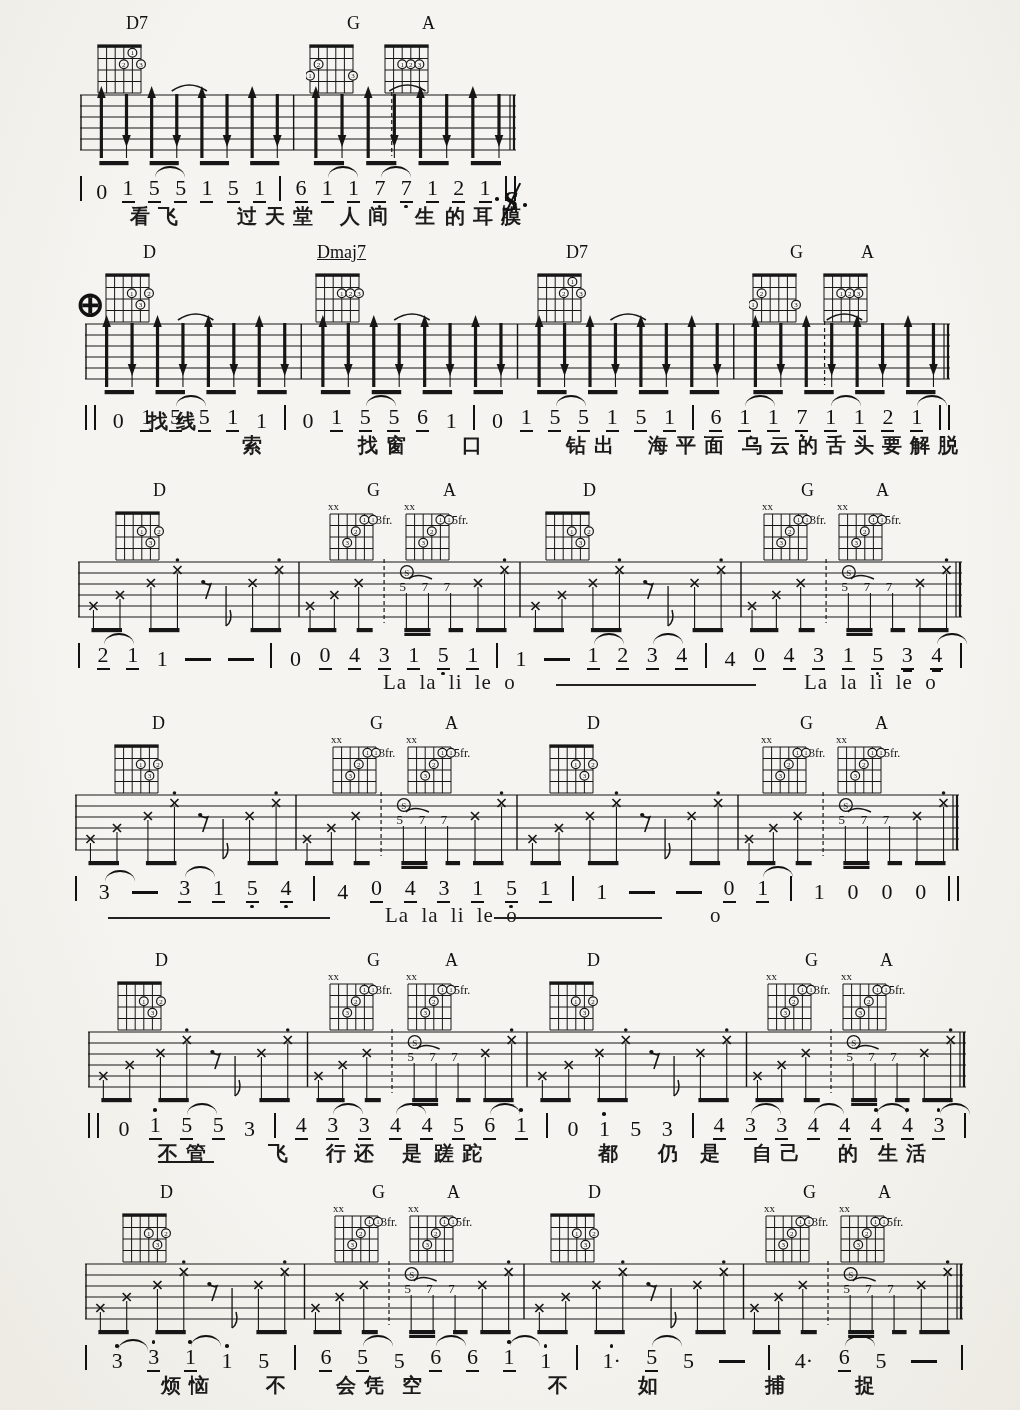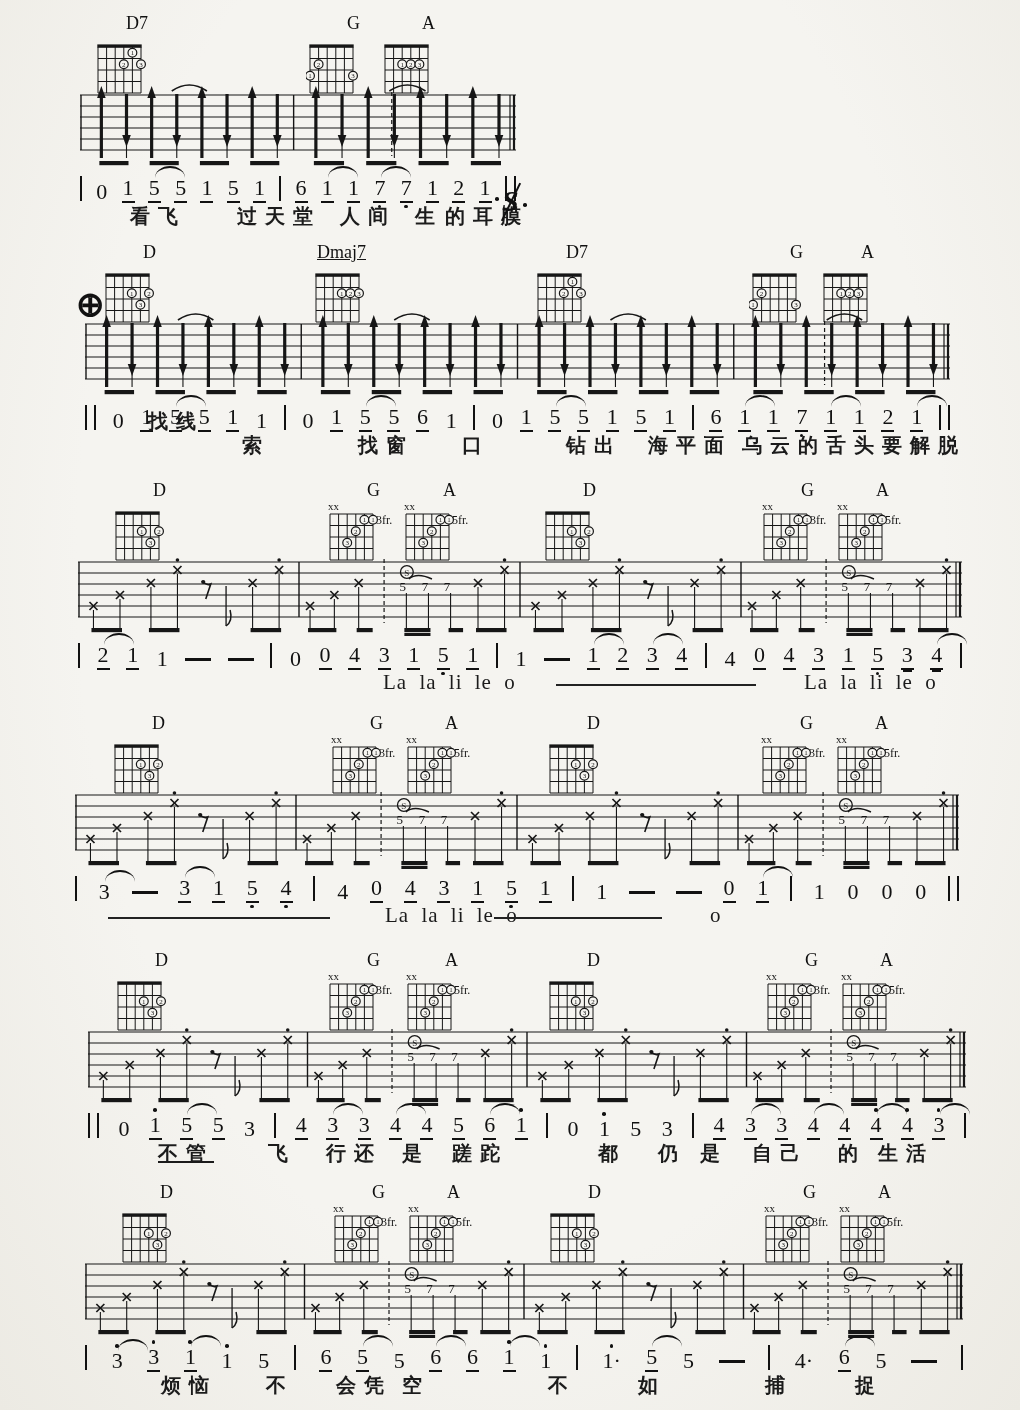--- a/index.html
+++ b/index.html
@@ -1352,21 +1352,21 @@
           <span class="tok u1">4</span>
           <span class="tok u1 da">4<i class="arc"></i></span>
           <span class="tok u1 da">4</span>
           <span class="tok u1 da">3<i class="arc"></i></span>
           <span class="bar"></span>
         </div>
         <div class="lyr" style="left: 158px; top: 1140px; text-decoration: underline;">不管</div>
         <div class="lyr" style="left: 268px; top: 1140px;">飞</div>
         <div class="lyr" style="left: 326px; top: 1140px;">行还</div>
         <div class="lyr" style="left: 402px; top: 1140px;">是</div>
-        <div class="lyr" style="left: 452px; top: 1140px;">蹉跎</div>
+        <div class="lyr" style="left: 434px; top: 1140px;">蹉跎</div>
         <div class="lyr" style="left: 598px; top: 1140px;">都</div>
         <div class="lyr" style="left: 658px; top: 1140px;">仍</div>
         <div class="lyr" style="left: 700px; top: 1140px;">是</div>
         <div class="lyr" style="left: 752px; top: 1140px;">自己</div>
         <div class="lyr" style="left: 838px; top: 1140px;">的</div>
         <div class="lyr" style="left: 878px; top: 1140px;">生活</div>
       </div>
       <div style="position: absolute; left: 0px; top: 0px;">
         <div class="chord" style="left: 119px; top: 1182px;"><div class="chlbl">D</div><svg width="78" height="68">
             <line x1="4" y1="14" x2="4" y2="60" stroke="#161616" stroke-width="1"></line>

